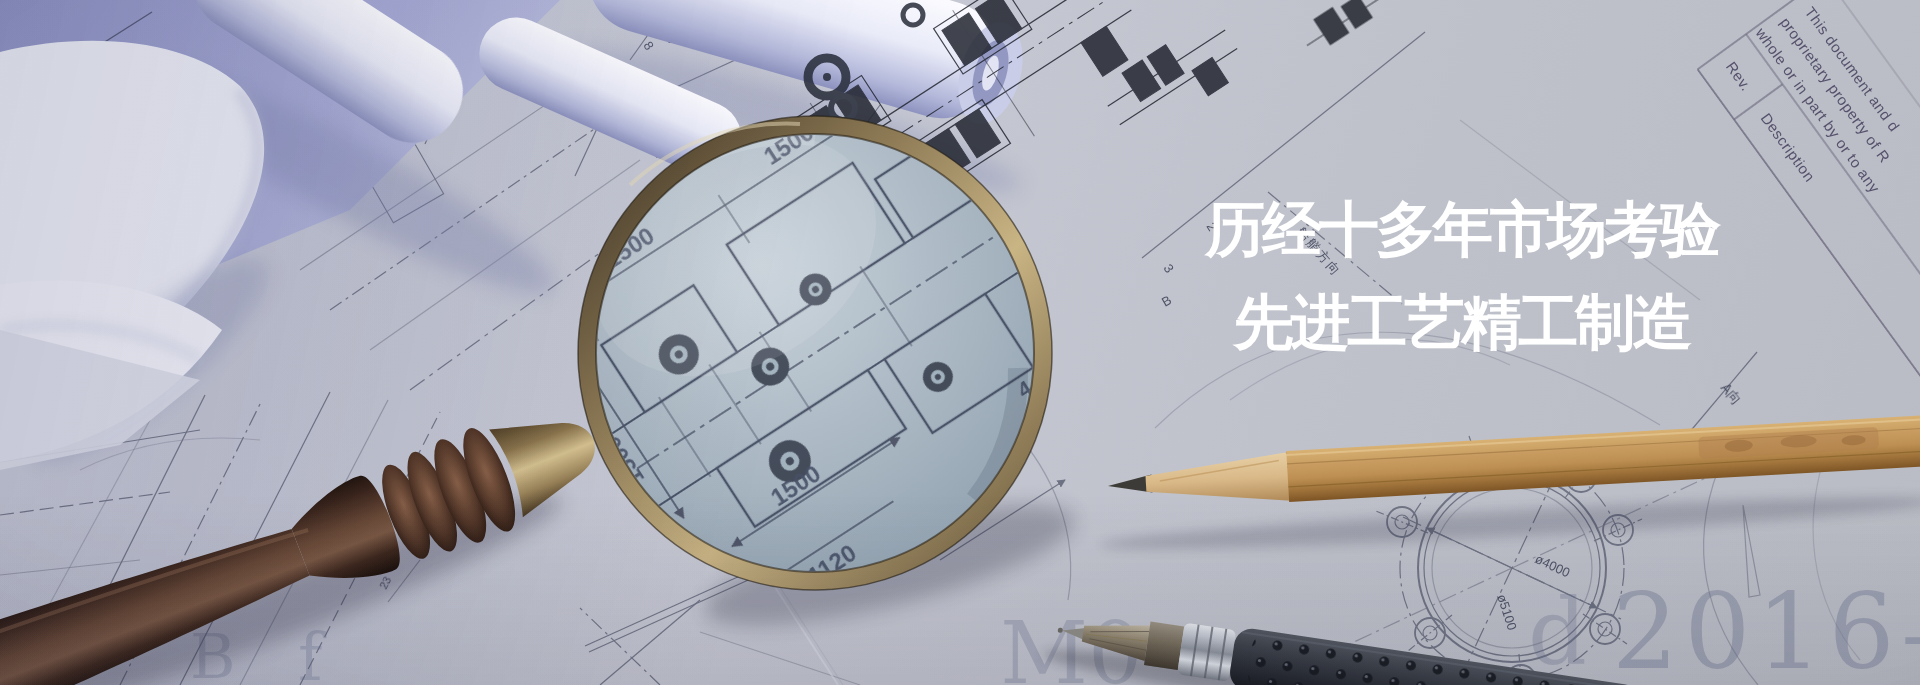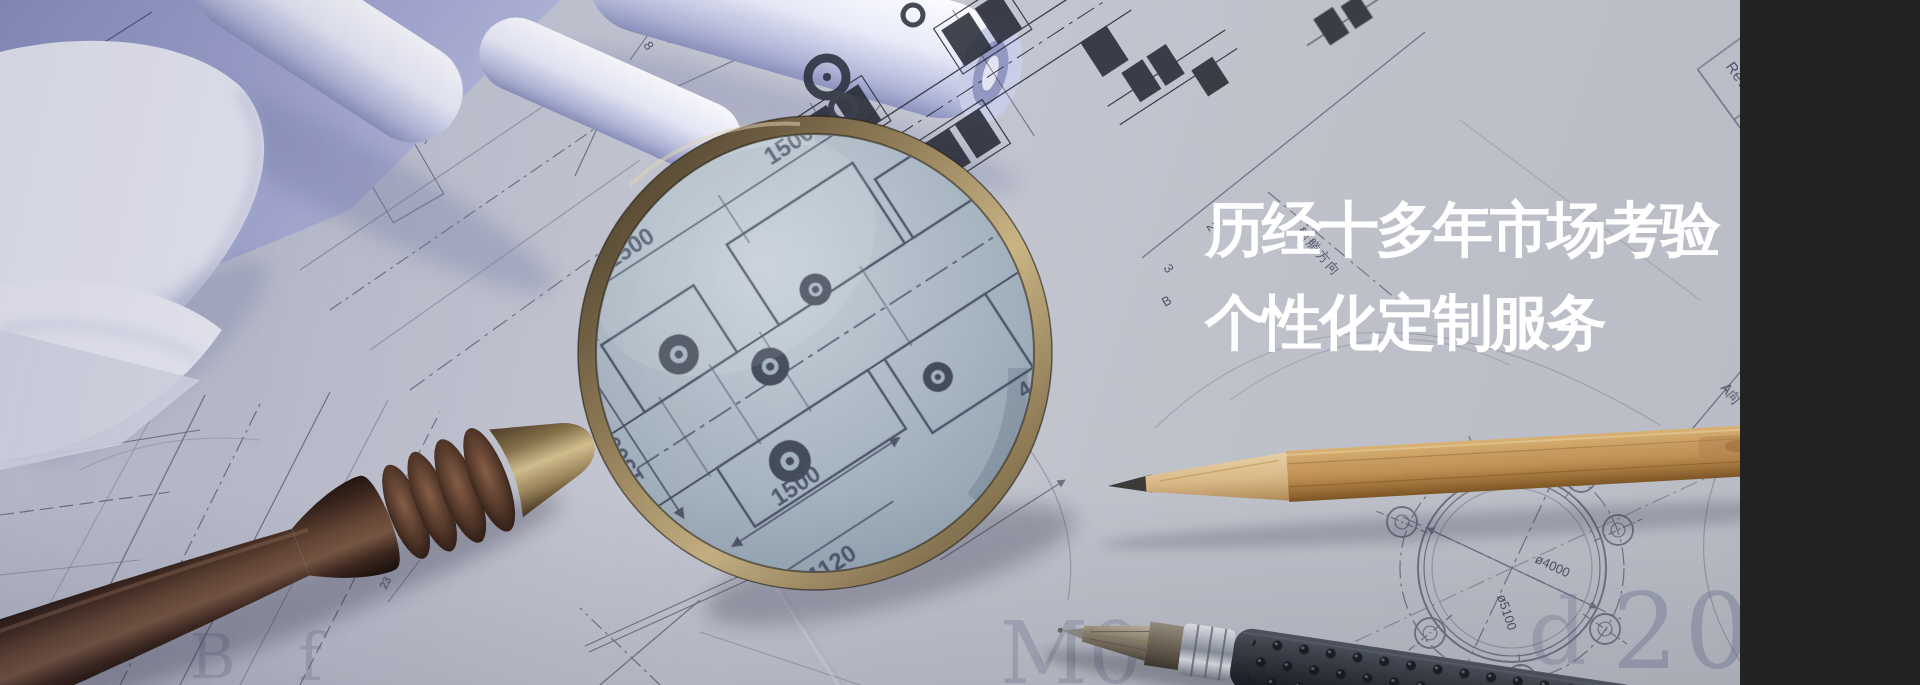--- a/index.html
+++ b/index.html
@@ -1,18 +1,18 @@
 <!DOCTYPE html>
 <html><head>
 <meta charset="utf-8">
 <style>
   html,body{margin:0;padding:0;background:#222;}
-  .stage{position:relative;width:1740px;height:685px;overflow:hidden;
+  .stage{position:relative;width:1920px;height:685px;overflow:hidden;
          font-family:"Liberation Sans",sans-serif;
-         background:linear-gradient(108deg,#c9ccdb 0%,#c2c5d4 18%,#c6c8d3 40%,#bec1ca 70%,#b9bcc4 100%);}
+         background:linear-gradient(108deg,#c9ccdb 0%,#c2c5d4 18%,#c6c8d3 40%,#bec1ca 70%,#b9bcc4 100%);text-align:center;}
   .stage svg.photo{position:absolute;left:0;top:0;}
   .vignette{position:absolute;left:0;top:0;width:1920px;height:685px;pointer-events:none;
     background:
       radial-gradient(120% 130% at 58% 40%, rgba(0,0,0,0) 55%, rgba(28,28,48,.15) 100%),
       linear-gradient(102deg, rgba(35,35,60,.13), rgba(0,0,0,0) 42%),
       linear-gradient(to top, rgba(30,30,50,.10), rgba(0,0,0,0) 28%);}
   .hero{position:absolute;left:1205px;top:183px;}
   .hero-line{display:block;height:93px;line-height:93px;font-size:60px;font-weight:700;
              letter-spacing:-3px;color:#ffffff;white-space:nowrap;}
   text{font-family:"Liberation Sans",sans-serif;}
@@ -457,16 +457,16 @@
       <text x="14" y="94">Rev.</text>
       <text x="76" y="96">Description</text>
     </g>
   </g>
 </svg>
 
 <div class="vignette"></div>
 
 <div class="hero">
   <span class="hero-line">历经十多年市场考验</span>
-  <span class="hero-line">个性化定制服务</span>
+  <span class="hero-line">先进工艺精工制造</span>
 </div>
 
 </div>
 
 </body></html>

